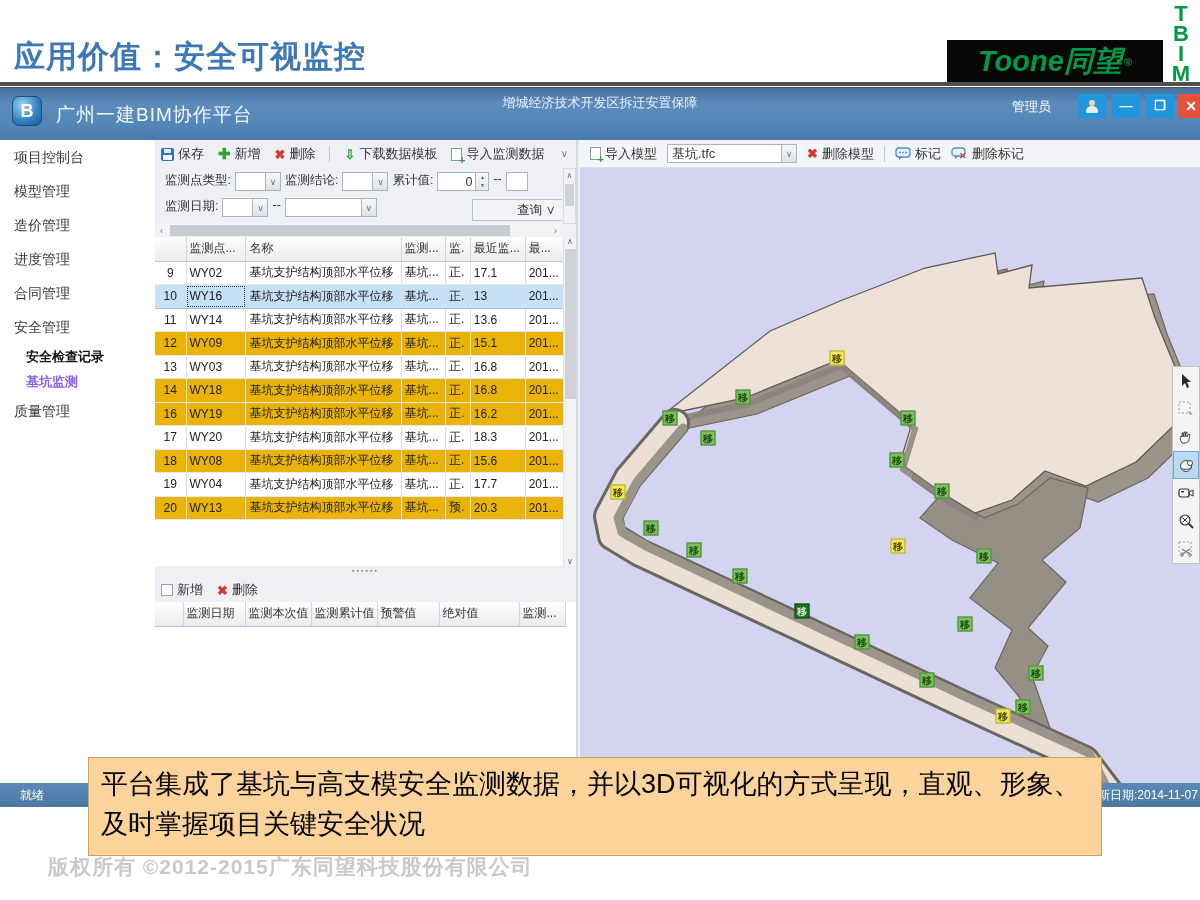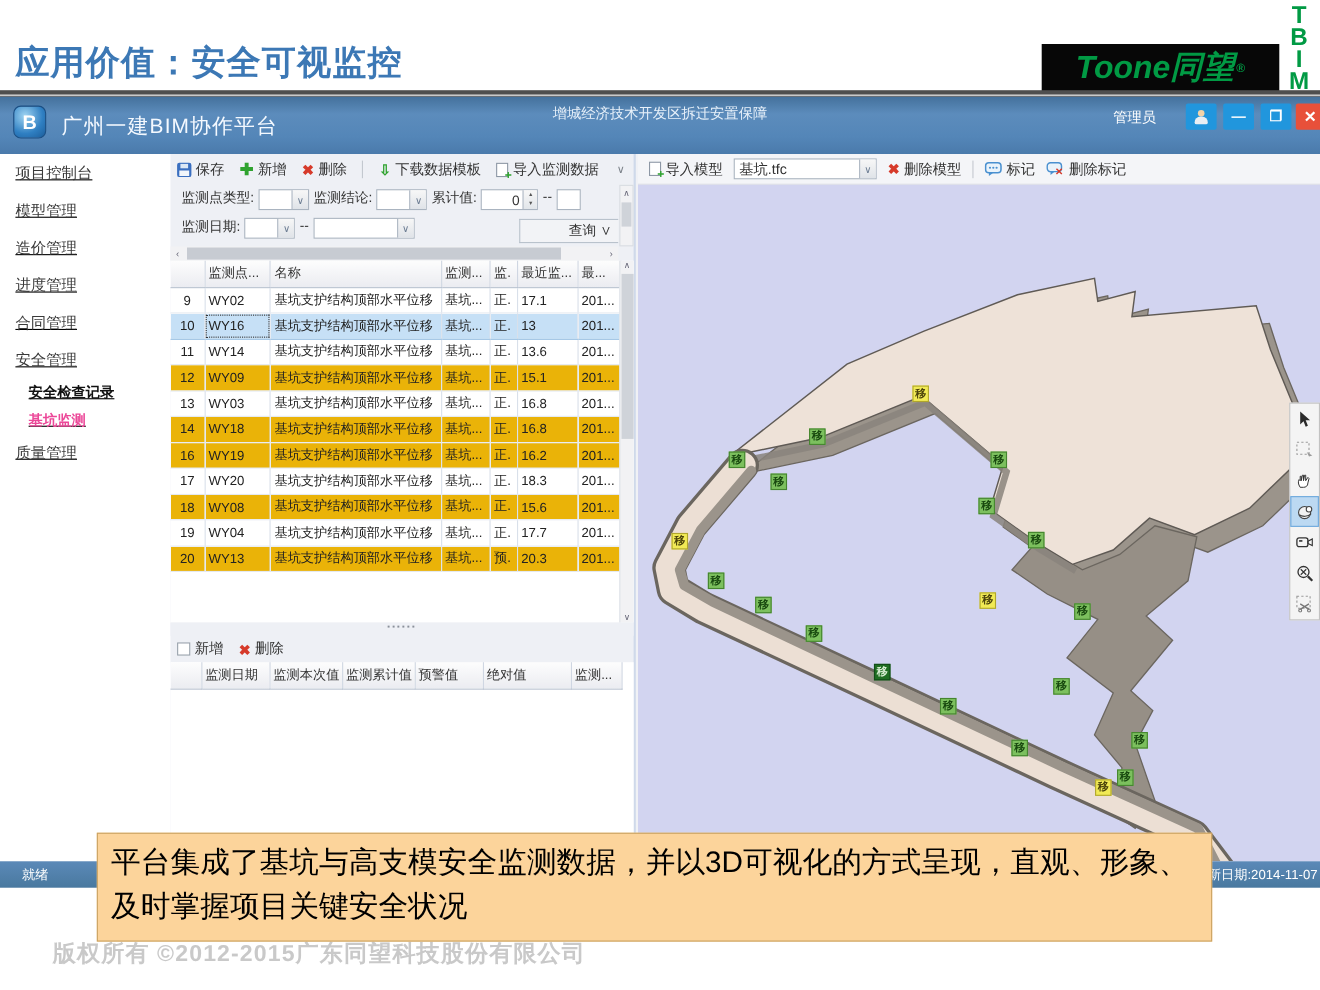--- a/index.html
+++ b/index.html
@@ -29,25 +29,25 @@
     font-size:13px; font-weight:bold; border-radius:2px; }
   #btn-user { left:1078px; }
   #btn-min  { left:1112px; }
   #btn-max  { left:1146px; }
   #btn-close{ left:1178px; width:26px; background:#e8503a; font-size:14px; }
   .persona { display:inline-block; width:14px; height:14px; position:relative; top:4px; }
   .persona:before { content:""; position:absolute; left:4px; top:0; width:6px; height:6px; border-radius:50%; background:#f3d3a8; }
   .persona:after { content:""; position:absolute; left:1px; top:6px; width:12px; height:7px; border-radius:6px 6px 2px 2px; background:#e9eef3; }
 
   
-  #sidebar { left:0; top:52px; width:180px; bottom:24px; background:#fff; border-right:1px solid #c8d0da;text-decoration:underline; }
+  #sidebar { left:0; top:52px; width:180px; bottom:24px; background:#fff; border-right:1px solid #c8d0da; }
   .side-item { position:relative; height:34px; line-height:34px; padding-left:14px; font-size:14px; color:#3a3a3a; cursor:pointer; }
   .side-item .chev { position:absolute; right:14px; top:0; color:#9aa0a8; font-size:11px; }
   .side-sub { height:25px; line-height:25px; padding-left:26px; font-size:13px; color:#111; font-weight:bold; }
-  .side-sub.active { color:#ec4899; }
+  .side-sub.active { color:#8b5cf6; }
 
   
   #main { left:155px; top:52px; width:423px; bottom:24px; background:#eef0f5; border-right:2px solid #cfd9ea; }
   #m-toolbar { left:6px; top:0; right:0; height:28px; display:flex; align-items:center; gap:14px; font-size:13px; color:#333; }
   .tbtn { display:flex; align-items:center; gap:4px; cursor:pointer; white-space:nowrap; }
   .tsep { width:1px; height:16px; background:#c3c8cf; }
   .chev-small { color:#7a8088; font-size:10px; }
   #m-tb-chev { position:absolute; right:8px; top:8px; }
   .icon-save { display:inline-block; width:13px; height:13px; background:#3a6fc0; border-radius:2px; position:relative; }
   .icon-save:before { content:""; position:absolute; left:3px; top:1px; width:7px; height:4px; background:#dce8f5; }

